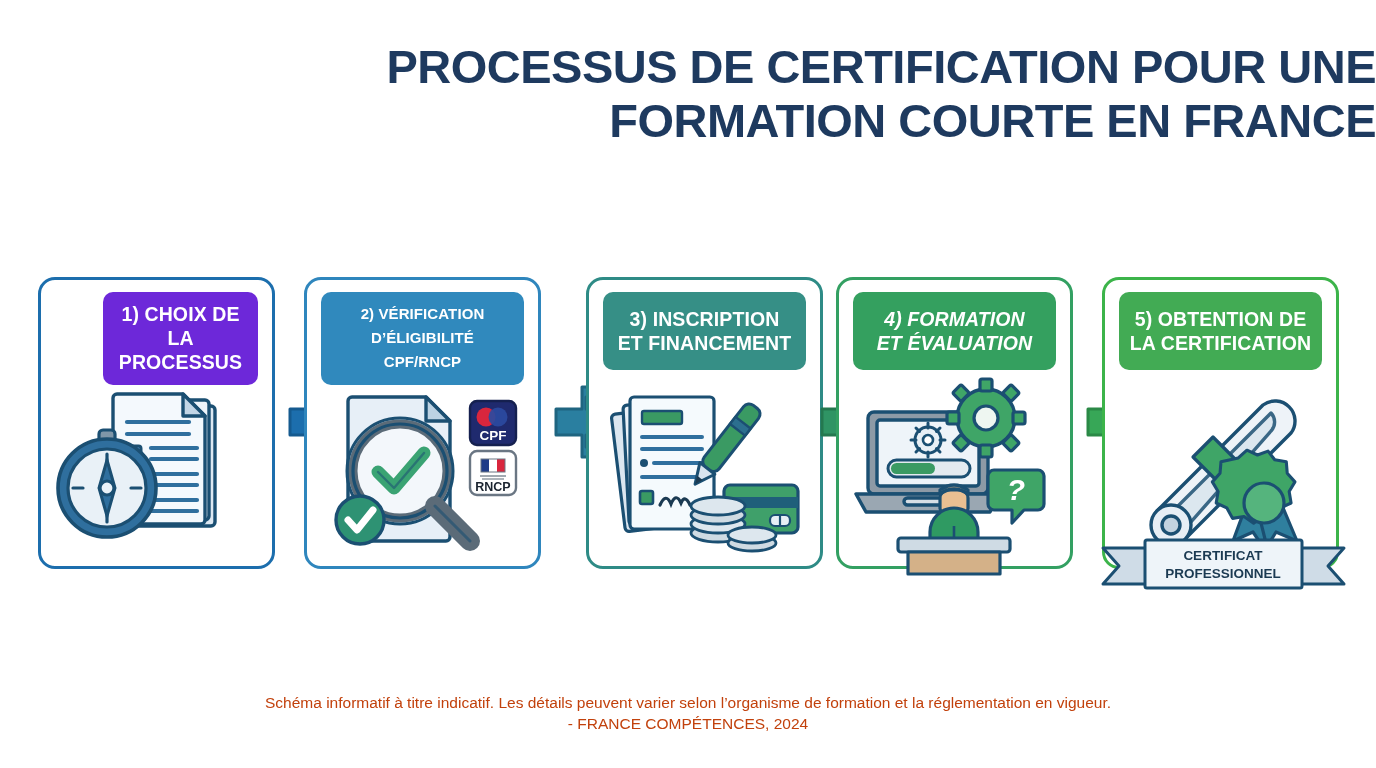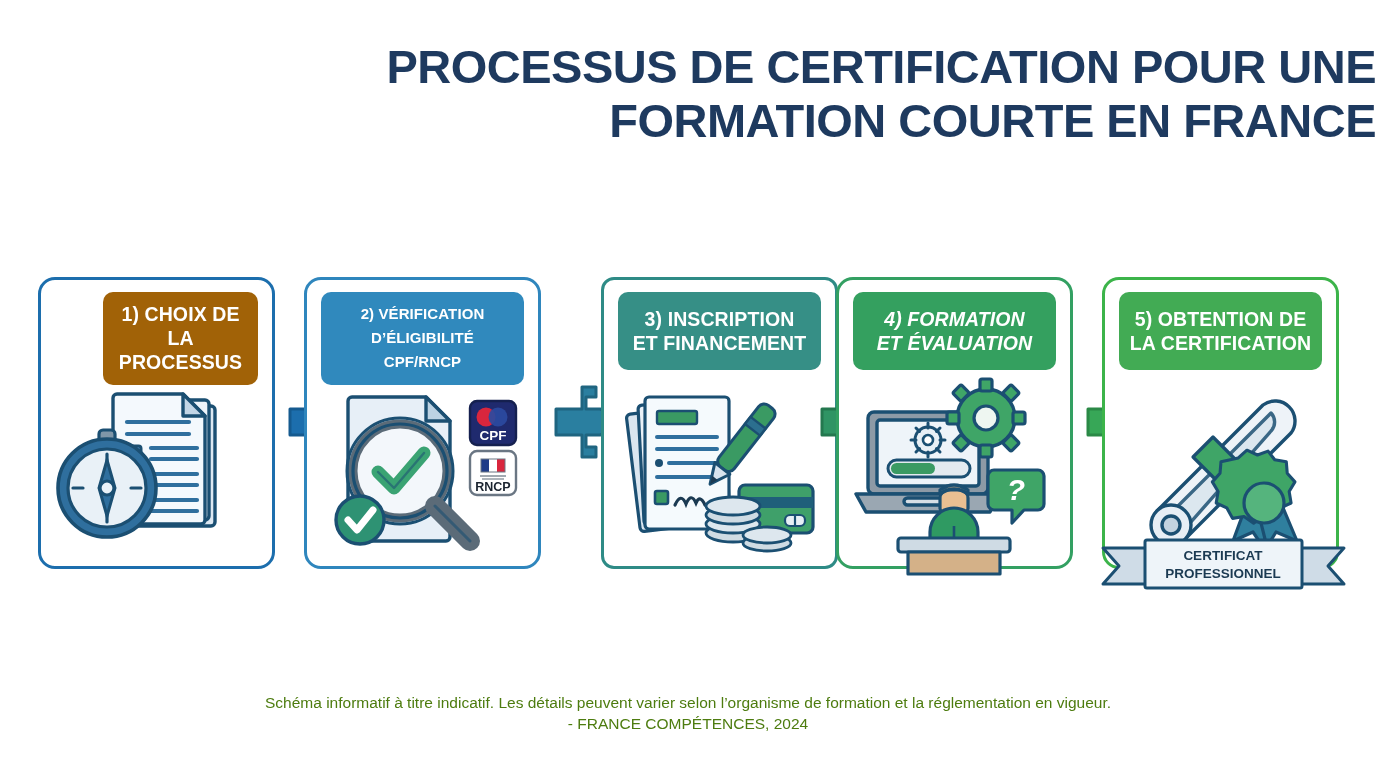--- a/index.html
+++ b/index.html
@@ -46,38 +46,38 @@
     display:flex; align-items:center; justify-content:center;
     letter-spacing: 0.1px;
   }
   .card .art {
     position:absolute; left:0; right:0; top: 104px; bottom: 4px;
     display:flex; align-items:center; justify-content:center;
   }
 
   
   .c1 { left: 0px;    border-color:#1c6ead; }
-  .c1 .hdr { background:#a16207;margin-left:48px; }
+  .c1 .hdr { background:#6d28d9;margin-left:48px; }
   .c2 { left: 266px;  border-color:#2f86bd; }
   .c2 .hdr { background:#3089bd; font-size:15px; }
-  .c3 { left: 563px;  border-color:#2e8b86;border-radius:13px; }
+  .c3 { left: 548px;  border-color:#2e8b86; }
   .c3 .hdr { background:#368f86; }
   .c4 { left: 798px;  border-color:#33a062;font-style:italic; }
   .c4 .hdr { background:#34a05f; }
   .c5 { left: 1064px; border-color:#3cb44a; }
   .c5 .hdr { background:#42ab54; }
 
   
   .arrow { position: absolute; top: 106px; width: 86px; height: 78px; }
   .a1 { left: 248px; } .a2 { left: 514px; } .a3 { left: 780px; } .a4 { left: 1046px; }
 
   
   .footer {
     position:absolute; left:0; top:692px; width:1376px;
-    text-align:center; color:#4d7c0f; font-size:15.5px; line-height:21px;
+    text-align:center; color:#c2410c; font-size:15.5px; line-height:21px;
   }
   .footer .src { display:block; }
   svg { display:block; overflow: visible; }
 </style>
 </head>
 <body>
 
 <div id="stage">
 
   <div class="title">

